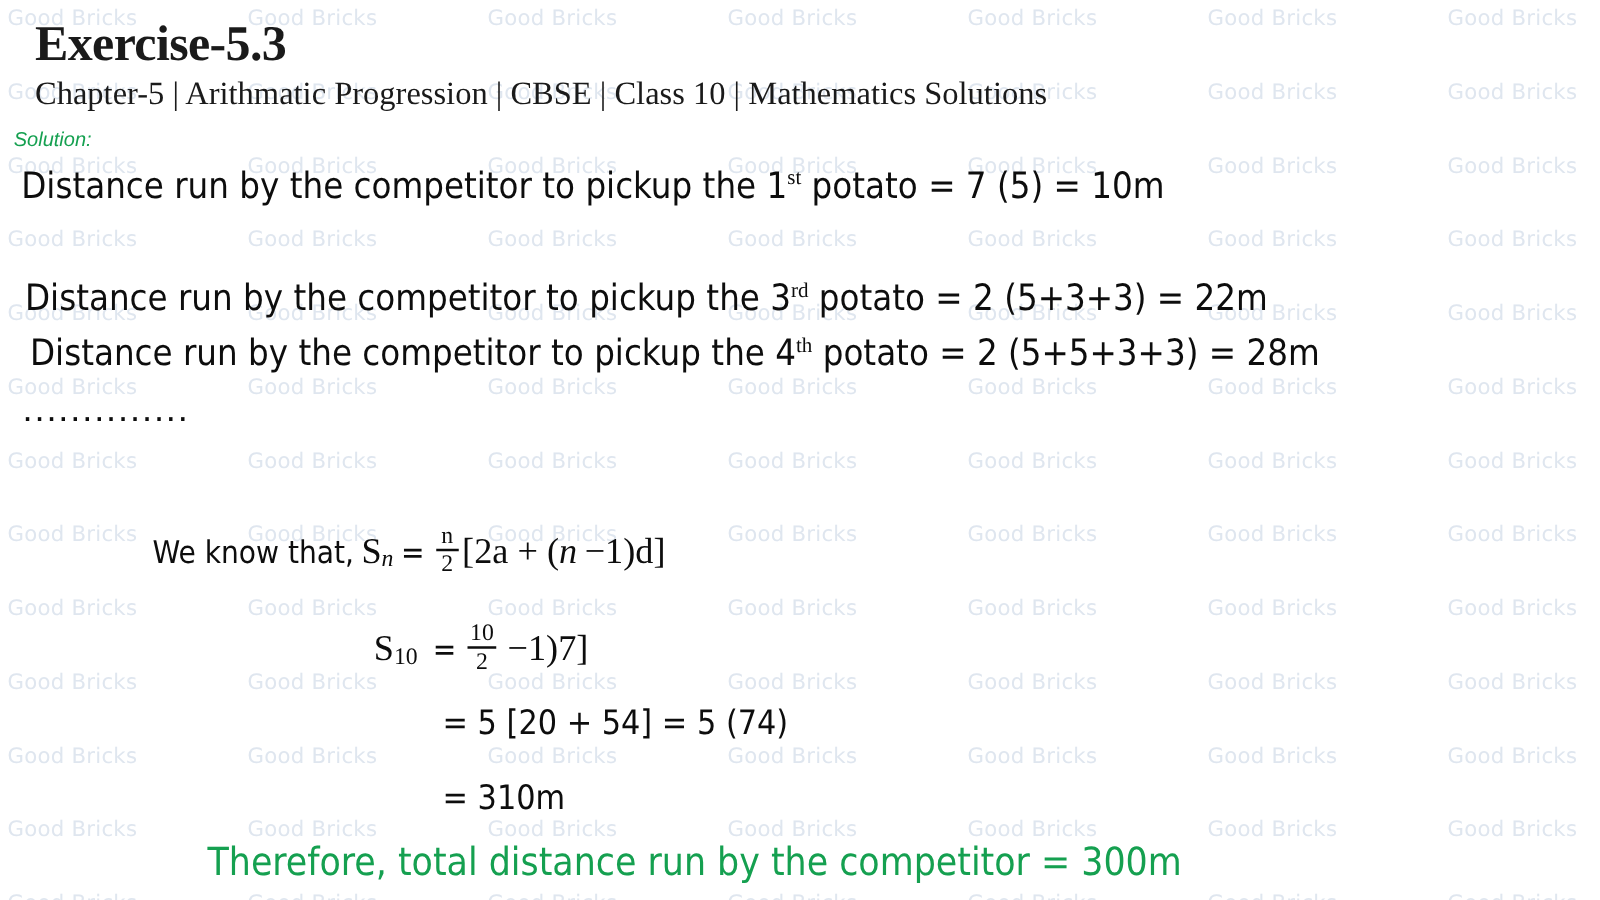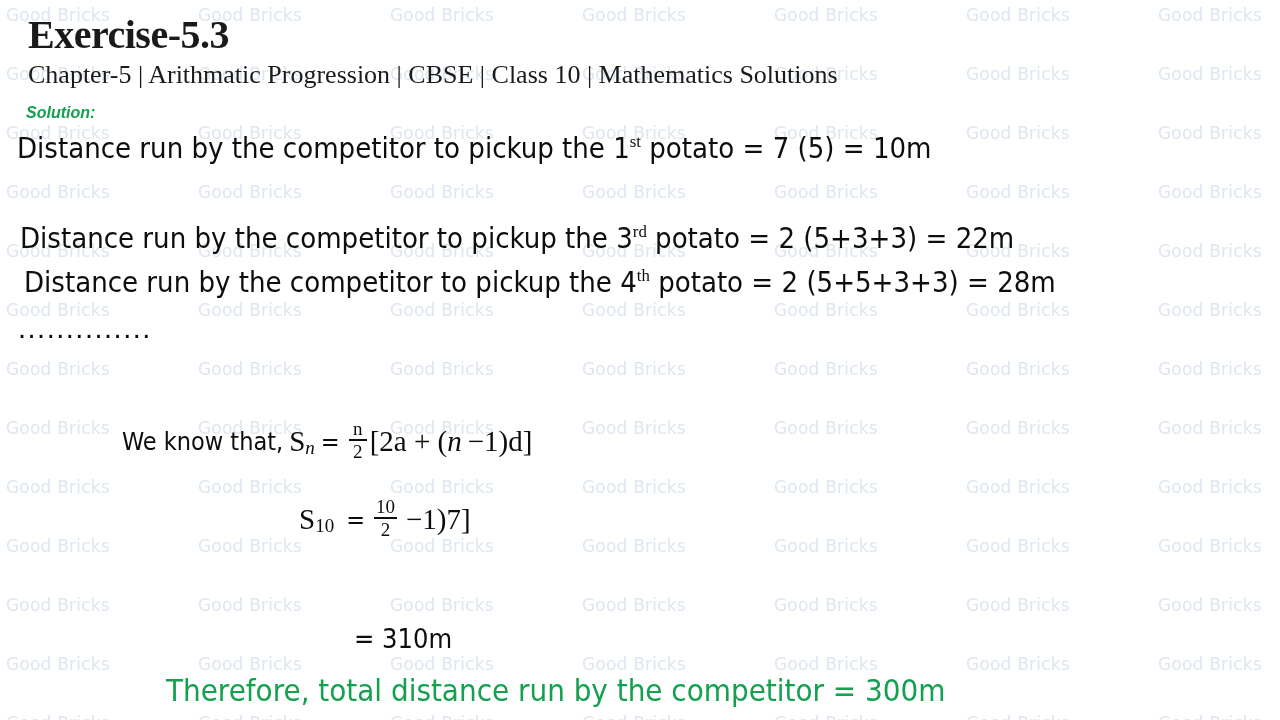--- a/index.html
+++ b/index.html
@@ -57,25 +57,25 @@
   }
   .doc-subtitle {
     left: 28px;
     top: 60px;
     font-family: "Liberation Serif", serif;
     font-size: 26px;
     color: #1a1a1a;
     white-space: nowrap;
   }
   .solution-label {
-    left: 26px;
+    left: 11px;
     top: 104px;
     font-family: "Liberation Sans", sans-serif;
     font-style: italic;
-    font-weight: bold;
+    font-weight: normal;
     font-size: 16px;
     white-space: nowrap;
   }
 
   .step-line {
     font-family: "DejaVu Sans Condensed", "Liberation Sans", sans-serif;
     font-size: 29px;
     color: #0d0d0d;
     white-space: nowrap;
     font-stretch: condensed;
@@ -337,19 +337,20 @@
       <span class="frac">
         <span class="num">10</span>
         <span class="bar"></span>
         <span class="den">2</span>
       </span>
         <span class="sp"></span>
         <span class="math-serif">−</span>
         <span class="math-serif"> 1)7]</span>
     </div>
 
+    <div class="abs plain-math" style="left:354px; top:563px;">= 5 [20 + 54]  = 5 (74)</div>
 
     <div class="abs plain-math" style="left:354px; top:623px;">=  310m</div>
 
     <div class="abs conclusion" style="left: 166px; top: 672px; color: rgb(21, 160, 80);">Therefore, total distance run by the competitor  = 300m</div>
 
   </div>
 </div>
 
 </body></html>

